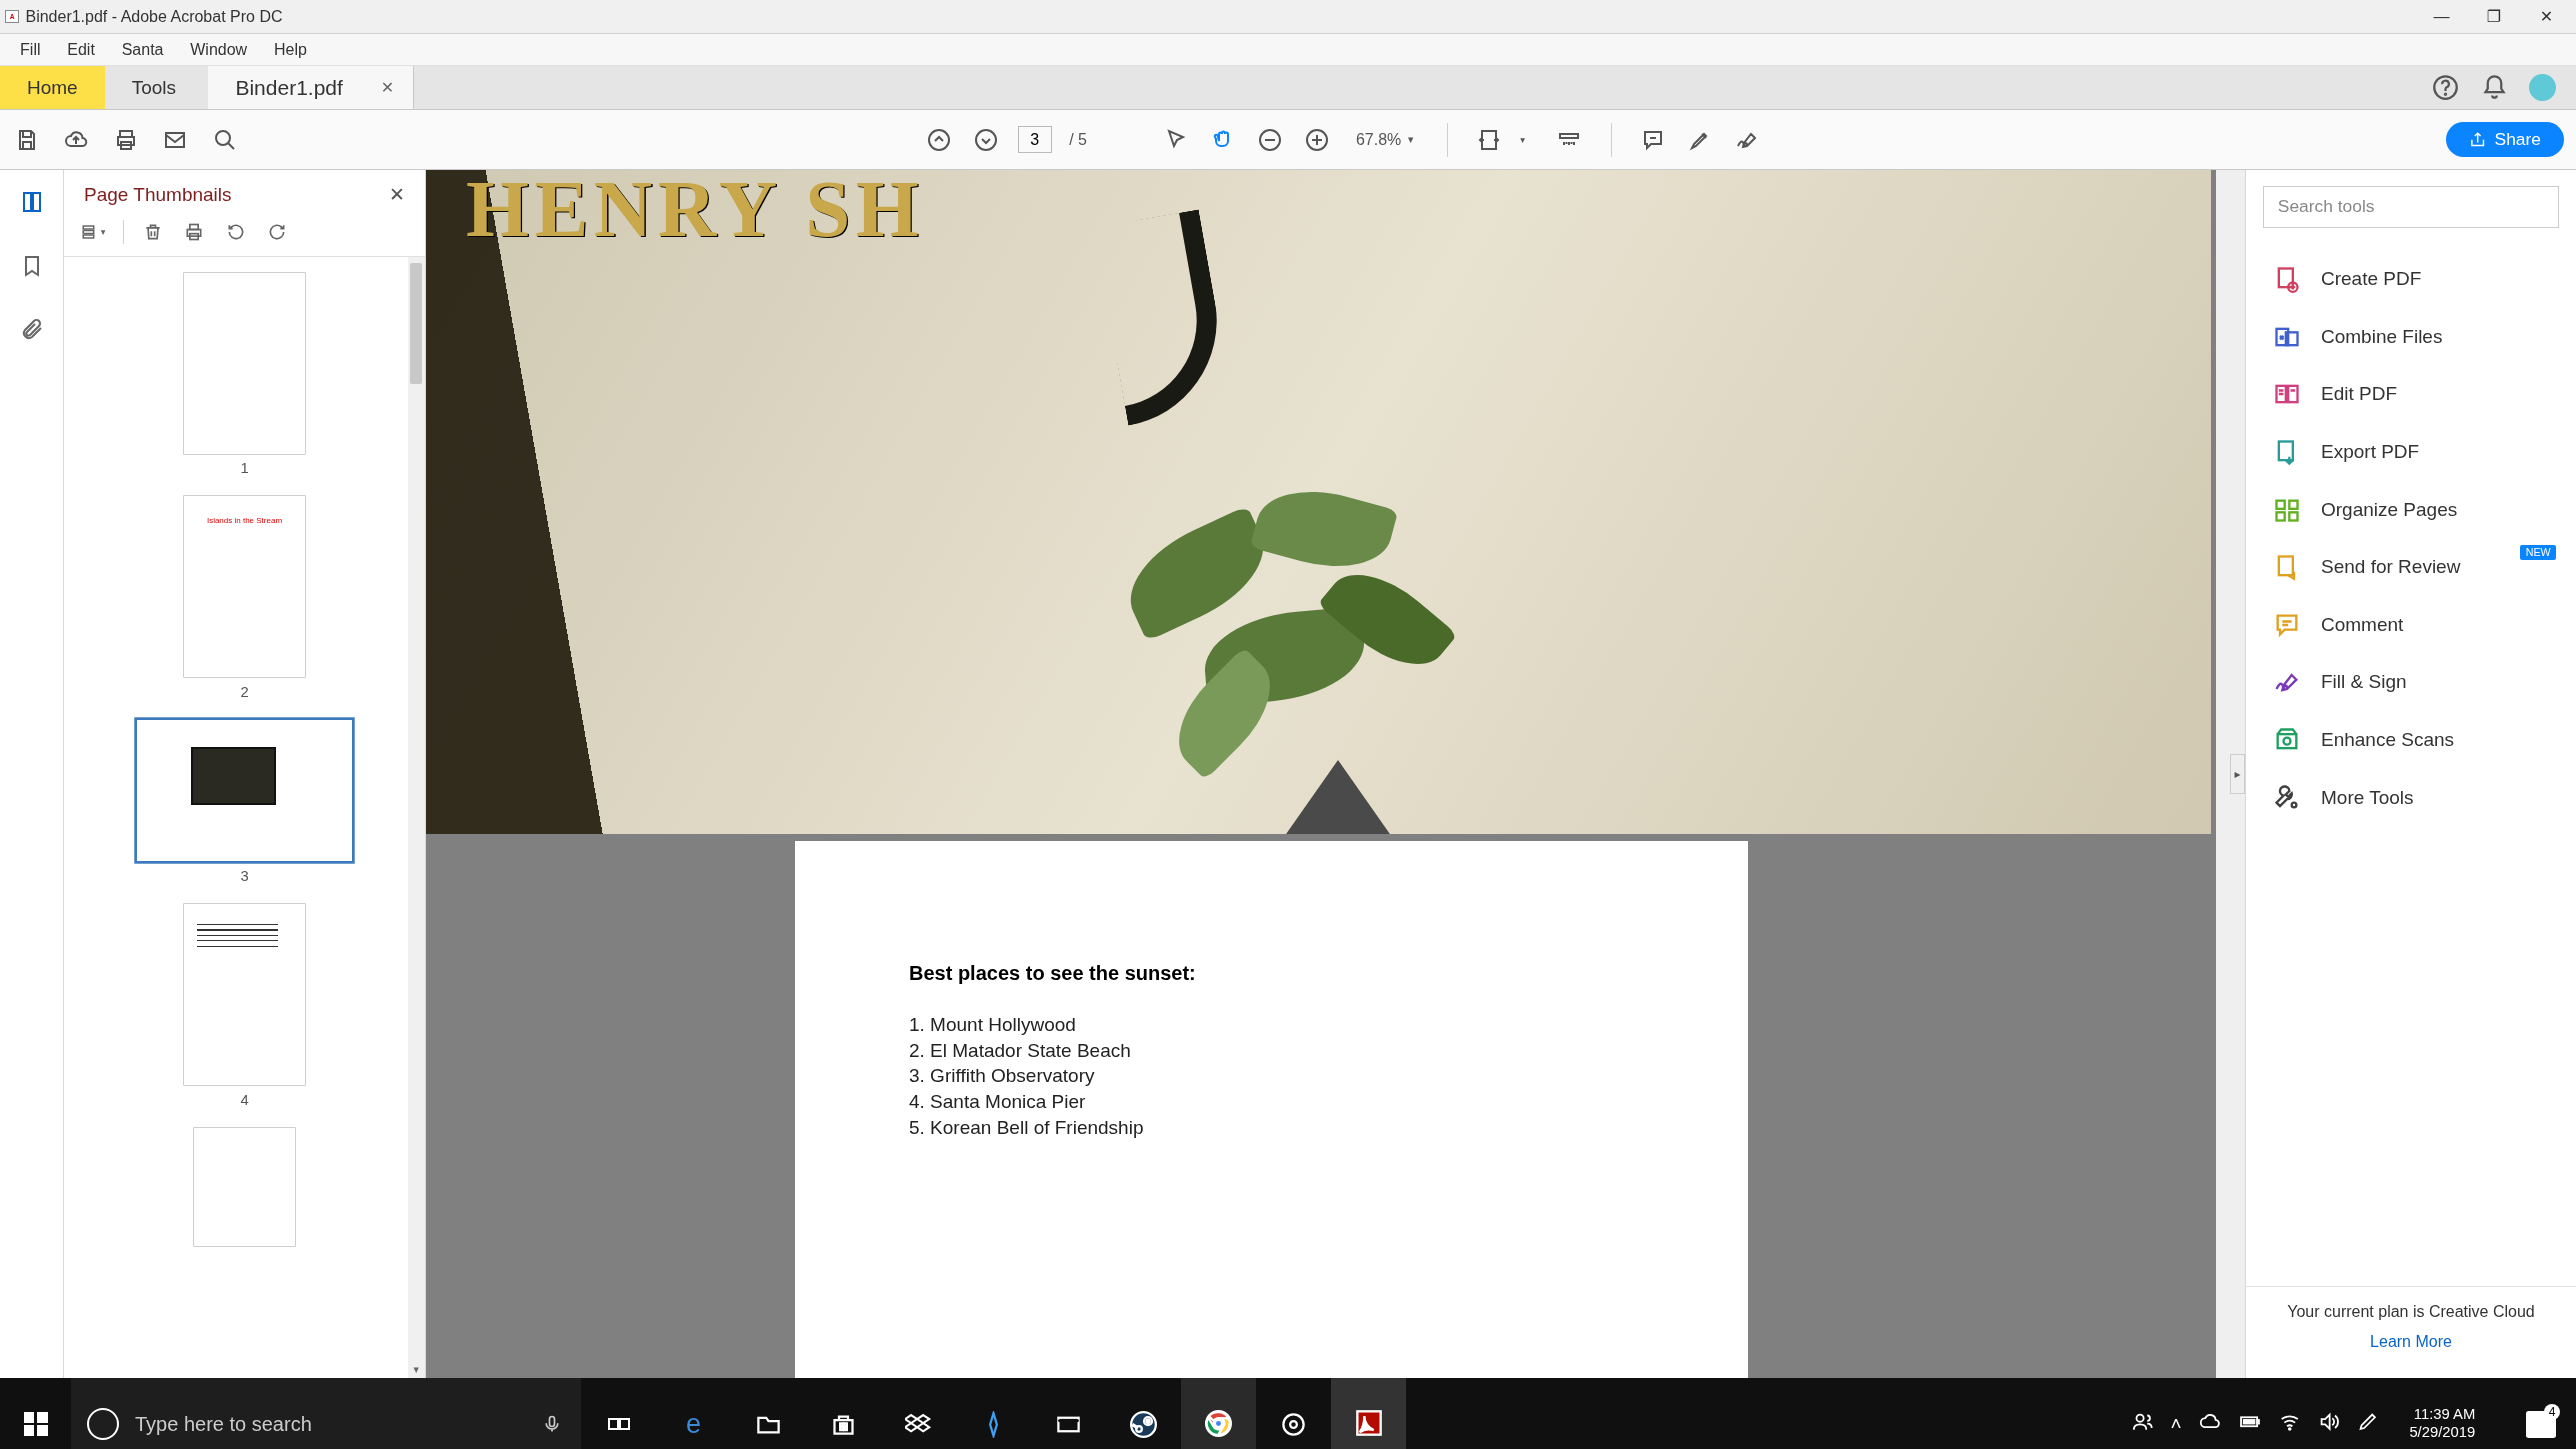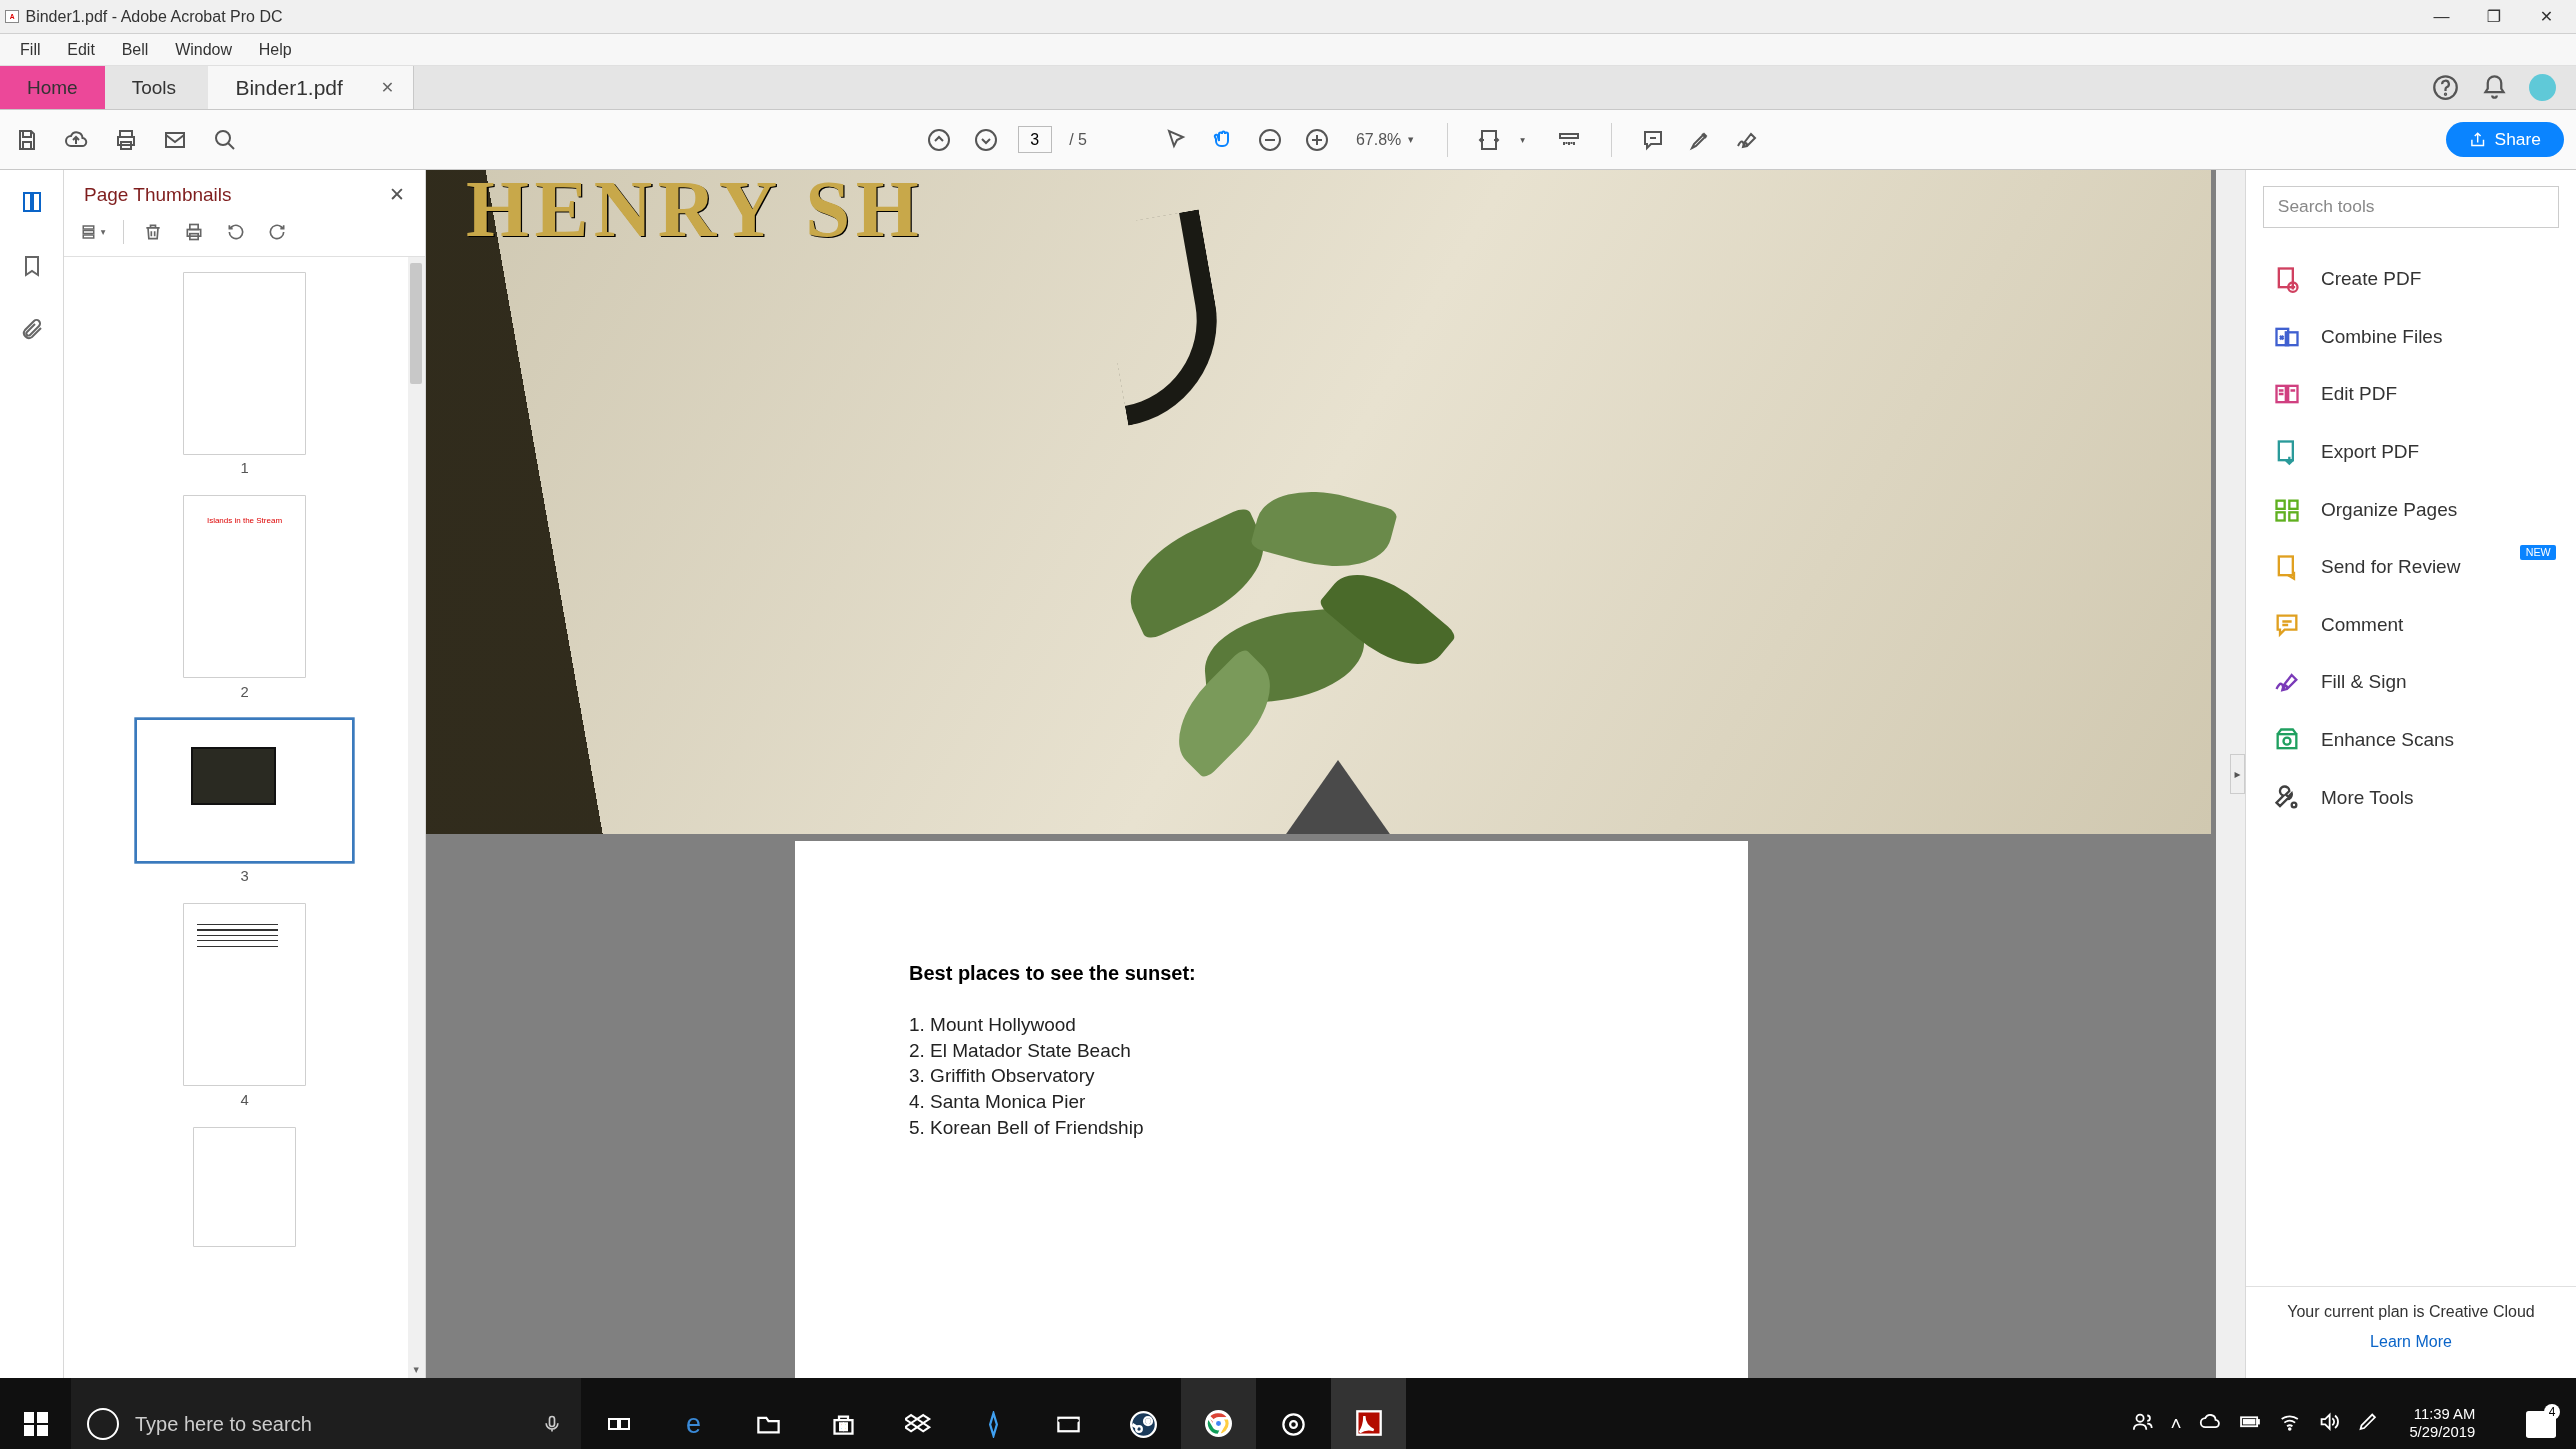--- a/index.html
+++ b/index.html
@@ -12,21 +12,21 @@
 .titlebar .win-btns { display: flex; gap: 25.5px; margin-right: 10.7px; }
 .titlebar .win-btn { width: 27px; height: 27px; display: flex; align-items: center; justify-content: center; font-size: 16px; color: #333; cursor: pointer; }
 
 
 .menubar { height: 32px; background: #f7f7f7; display: flex; align-items: center; padding: 0 6.7px; gap: 0; border-bottom: 0.7px solid #e0e0e0; }
 .menubar .menu-item { padding: 4px 13.4px; font-size: 16px; color: #333; cursor: pointer; }
 
 
 .tabrow { height: 44px; background: #e5e5e5; display: flex; align-items: stretch; border-bottom: 0.7px solid #c8c8c8; }
 .tabrow .navtab { padding: 0 27px; display: flex; align-items: center; font-size: 19px; color: #333; cursor: pointer; }
-.tabrow .navtab.home { background: #ec4899; }
+.tabrow .navtab.home { background: #fde047; }
 .tabrow .doc-tab { background: #f7f7f7; display: flex; align-items: center; padding: 0 19px 0 27px; border-right: 0.7px solid #c8c8c8; gap: 38px; margin-left: 5.4px; }
 .tabrow .doc-tab span.label { font-size: 21px; color: #333; }
 .tabrow .doc-tab .close { font-size: 16px; color: #666; cursor: pointer; }
 .tabrow .spacer { flex: 1; }
 .tabrow .right-icons { display: flex; align-items: center; gap: 21.5px; padding-right: 20px; }
 .tabrow .ico { width: 27px; height: 27px; display: flex; align-items: center; justify-content: center; font-size: 21.5px; color: #555; cursor: pointer; }
 .tabrow .avatar { width: 27px; height: 27px; border-radius: 50%; background: #5fc9d8; }
 
 
 .toolbar { height: 60px; background: #fafafa; display: flex; align-items: center; border-bottom: 0.7px solid #c8c8c8; padding: 0 12px; }
@@ -139,21 +139,21 @@
   <div class="win-btns">
     <div class="win-btn">―</div>
     <div class="win-btn">❐</div>
     <div class="win-btn">✕</div>
   </div>
 </div>
 
 <div class="menubar">
   <div class="menu-item">Fill</div>
   <div class="menu-item">Edit</div>
-  <div class="menu-item">Bell</div>
+  <div class="menu-item">Santa</div>
   <div class="menu-item">Window</div>
   <div class="menu-item">Help</div>
 </div>
 
 <div class="tabrow">
   <div class="navtab home">Home</div>
   <div class="navtab">Tools</div>
   <div class="doc-tab">
     <span class="label">Binder1.pdf</span>
     <span class="close">✕</span>

